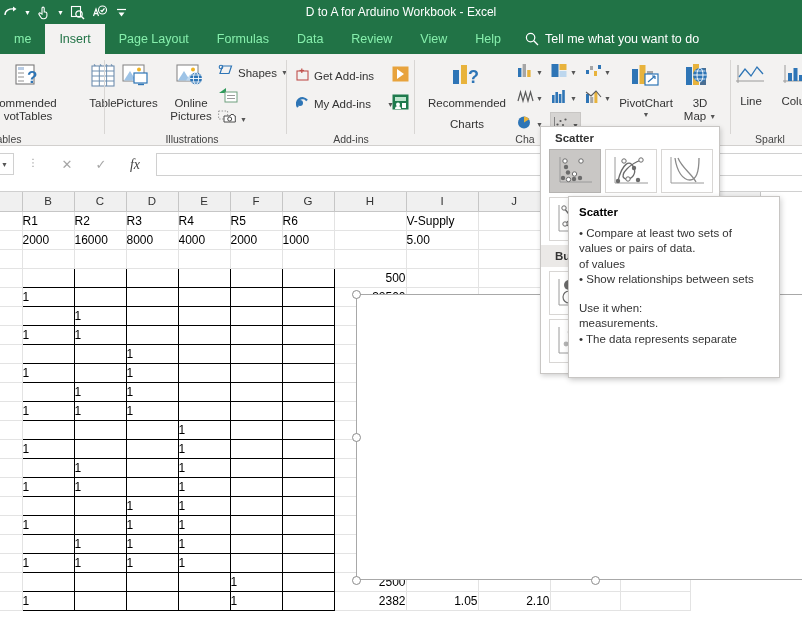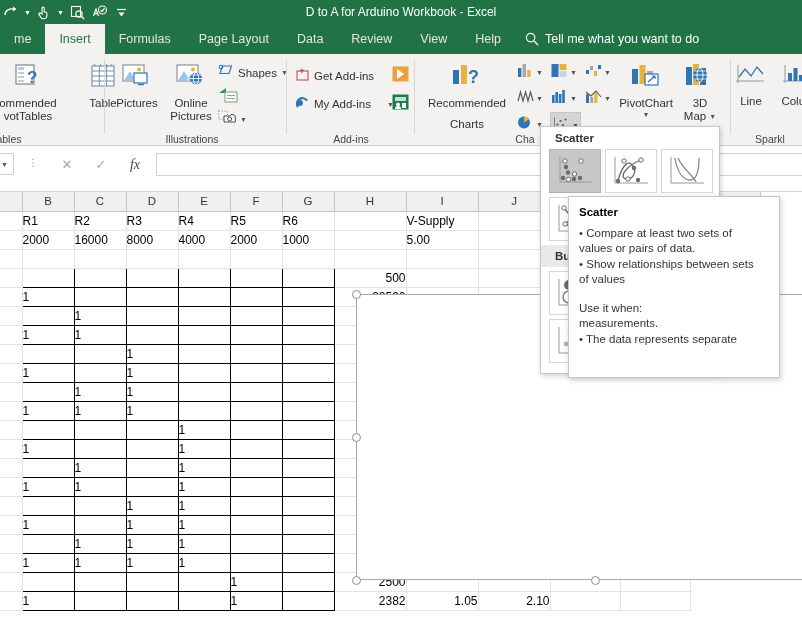--- a/index.html
+++ b/index.html
@@ -31,21 +31,21 @@
     color: #ffffff; font-size: 7px; }
 
   
   .tabbar {
     position: absolute; left: 0; top: 24px; width: 802px; height: 30px;
     background: #217346;
   }
   .tabs { position: absolute; left: 0; top: 0; height: 30px; display: flex; align-items: stretch; }
   .tab {
     padding: 0 14px; height: 30px; line-height: 30px;
-    color: #e5e5e5; font-size: 12.5px; white-space: nowrap;
+    color: #86efac; font-size: 12.5px; white-space: nowrap;
   }
   .tab.active { background: #f3f2f1; color: #217346; }
   .tellme { display: flex; align-items: center; gap: 6px; padding: 0 10px; height: 30px; color: #fff; font-size: 12.5px; }
   .tellme svg { display:block; }
 
   
   .ribbon {
     position: absolute; left: 0; top: 54px; width: 802px; height: 92px;
     background: #f3f2f1; border-bottom: 1px solid #d2d0ce;
   }
@@ -198,22 +198,22 @@
           </svg>
       </div>
     </div>
     <div class="title-text">D to A for Arduino Workbook  -  Excel</div>
   </div>
 
   <div class="tabbar">
     <div class="tabs">
       <div class="tab">me</div>
       <div class="tab active">Insert</div>
+      <div class="tab">Page Layout</div>
       <div class="tab">Formulas</div>
-      <div class="tab">Page Layout</div>
       <div class="tab">Data</div>
       <div class="tab">Review</div>
       <div class="tab">View</div>
       <div class="tab">Help</div>
       <div class="tellme">
         <span>
           <svg width="14" height="14" viewBox="0 0 14 14">
               <circle cx="5.6" cy="5.6" r="4.2" fill="none" stroke="#fff" stroke-width="1.2"></circle>
               <line x1="8.8" y1="8.8" x2="13" y2="13" stroke="#fff" stroke-width="1.3"></line>
             </svg>
@@ -965,21 +965,21 @@
           <circle cx="15" cy="8" r="1.6" fill="#d8d8d8"></circle>
         </svg>
       </div>
     </div>
   </div>
 
   <div class="tooltip">
     <div class="tt-title">Scatter</div>
     <p class="tt-p">• Compare at least two sets of</p>
     <p class="tt-p">values or pairs of data.</p>
+    <p class="tt-p">of values</p>
     <p class="tt-p">• Show relationships between sets</p>
-    <p class="tt-p">of values</p>
     <div class="tt-gap"></div>
     <p class="tt-p">Use it when:</p>
     <p class="tt-p">measurements.</p>
     <p class="tt-p">• The data represents separate</p>
   </div>
 
 </div>
 
 </body></html>

